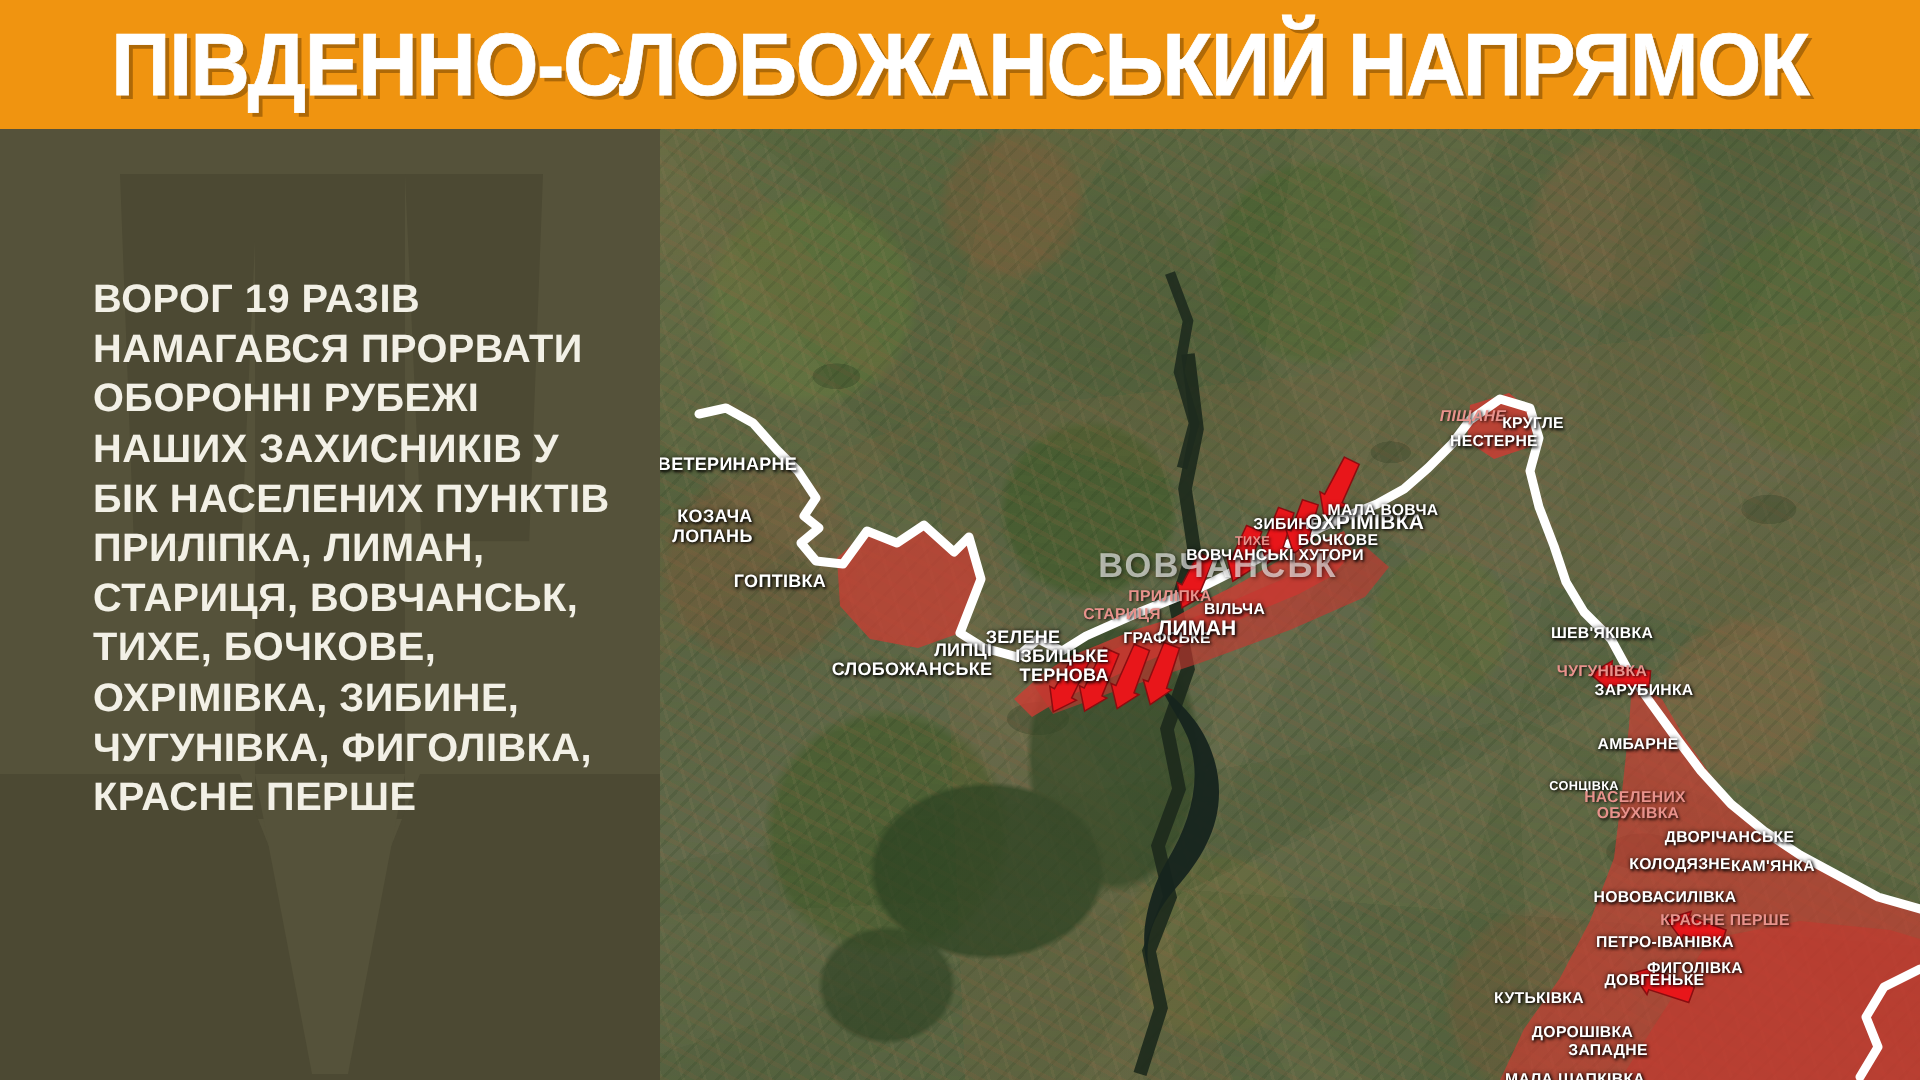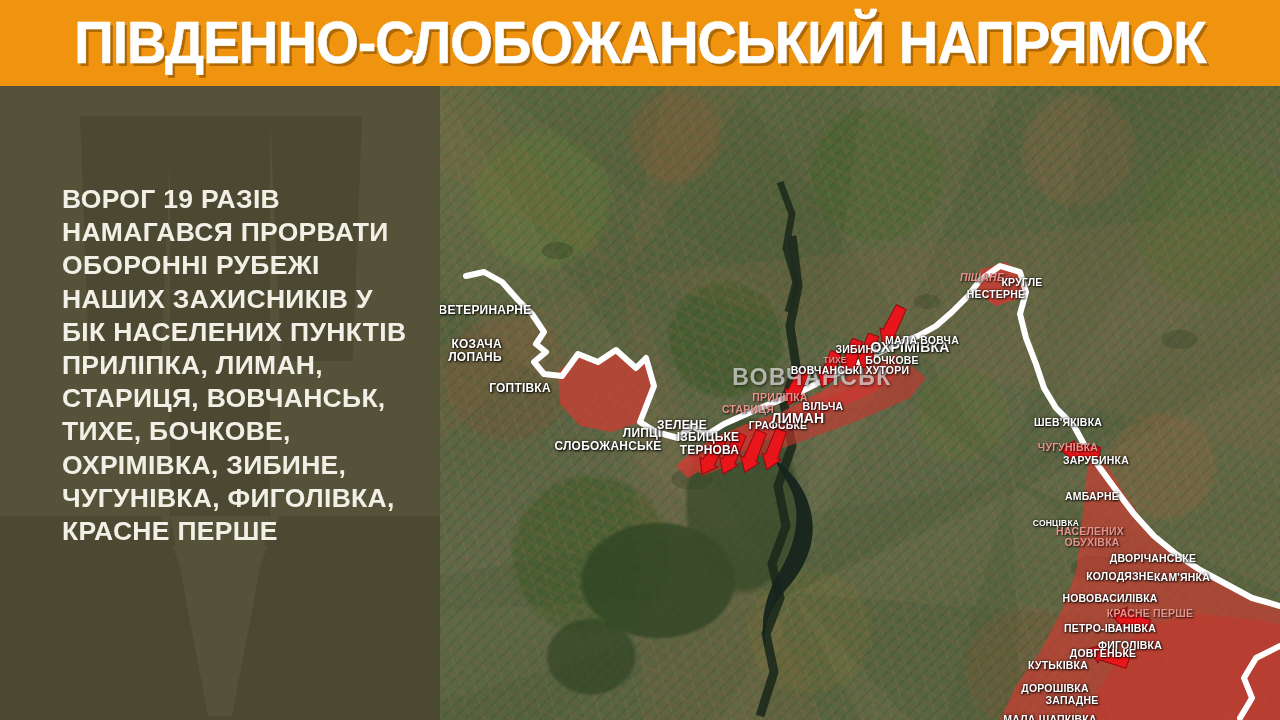--- a/index.html
+++ b/index.html
@@ -283,20 +283,20 @@
         <div class="lbl sz-sm tone-red" style="left: 650px; top: 446px; white-space: pre;">НАСЕЛЕНИХ</div>
         <div class="lbl sz-sm tone-red" style="left: 652px; top: 457px; white-space: pre;">ОБУХІВКА</div>
         <div class="lbl sz-sm tone-city" style="left: 713px; top: 473px; white-space: pre;">ДВОРІЧАНСЬКЕ</div>
         <div class="lbl sz-sm tone-city" style="left: 680px; top: 491px; white-space: pre;">КОЛОДЯЗНЕ</div>
         <div class="lbl sz-sm tone-city" style="left: 742px; top: 492px; white-space: pre;">КАМ'ЯНКА</div>
         <div class="lbl sz-sm tone-city" style="left: 670px; top: 513px; white-space: pre;">НОВОВАСИЛІВКА</div>
         <div class="lbl sz-sm tone-red" style="left: 710px; top: 528px; white-space: pre;">КРАСНЕ ПЕРШЕ</div>
         <div class="lbl sz-sm tone-city" style="left: 670px; top: 543px; white-space: pre;">ПЕТРО-ІВАНІВКА</div>
         <div class="lbl sz-sm tone-city" style="left: 690px; top: 560px; white-space: pre;">ФИГОЛІВКА</div>
         <div class="lbl sz-sm tone-city" style="left: 625px; top: 568px; white-space: pre; margin-left: 38px;">ДОВГЕНЬКЕ</div>
-        <div class="lbl sz-sm tone-city" style="left: 618px; top: 580px; white-space: pre;">КУТЬКІВКА</div>
+        <div class="lbl sz-sm tone-city" style="left: 586px; top: 580px; white-space: pre;">КУТЬКІВКА</div>
         <div class="lbl sz-sm tone-city" style="left: 615px; top: 603px; white-space: pre;">ДОРОШІВКА</div>
         <div class="lbl sz-sm tone-city" style="left: 632px; top: 615px; white-space: pre;">ЗАПАДНЕ</div>
         <div class="lbl sz-sm tone-city" style="left: 610px; top: 634px; white-space: pre;">МАЛА ШАПКІВКА</div>
       </div>
   </div>
 
 </div>
 
 </body></html>

